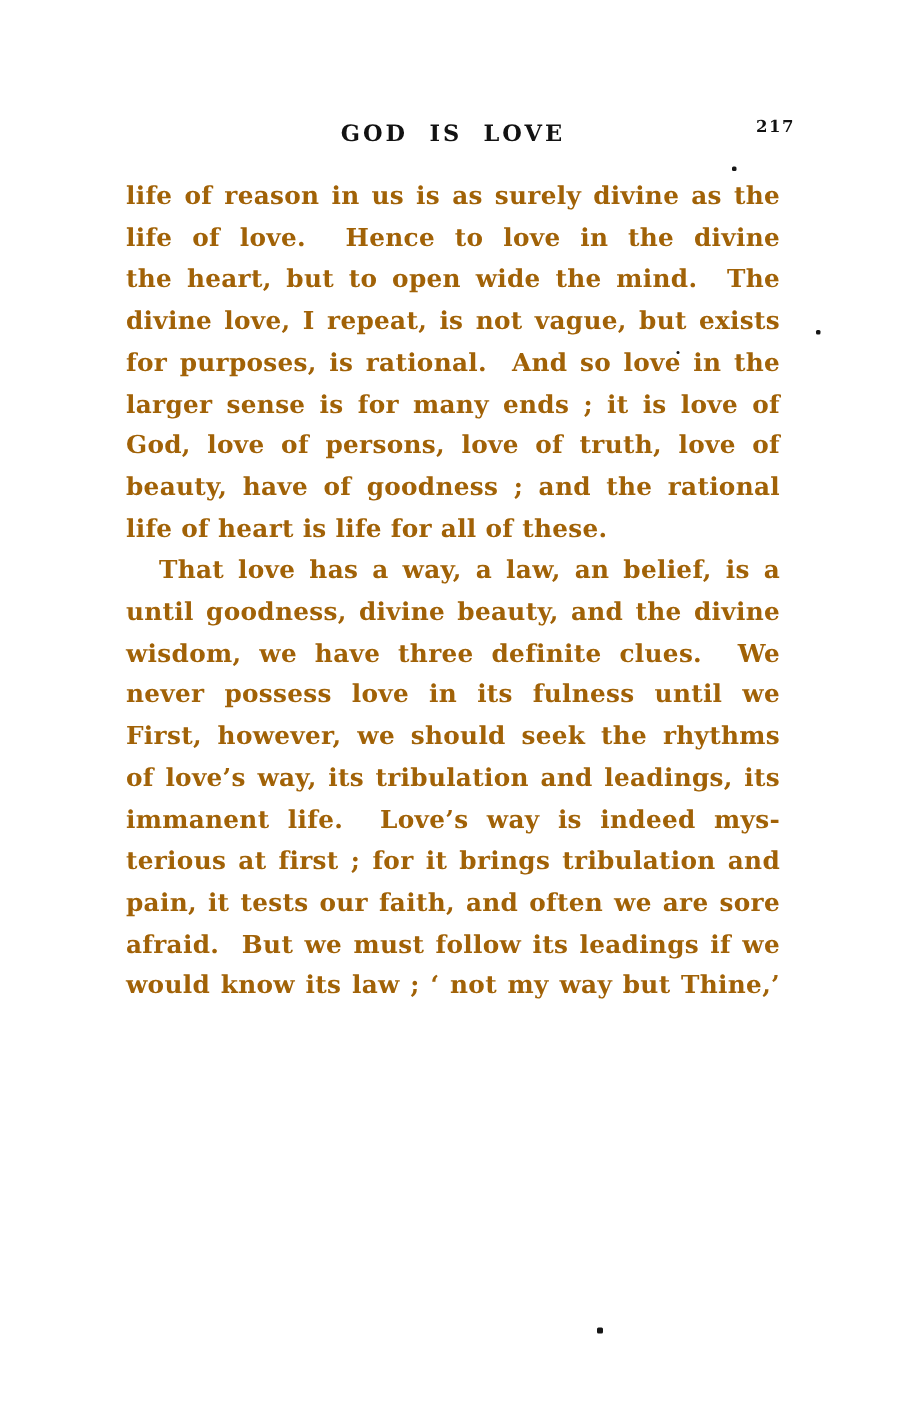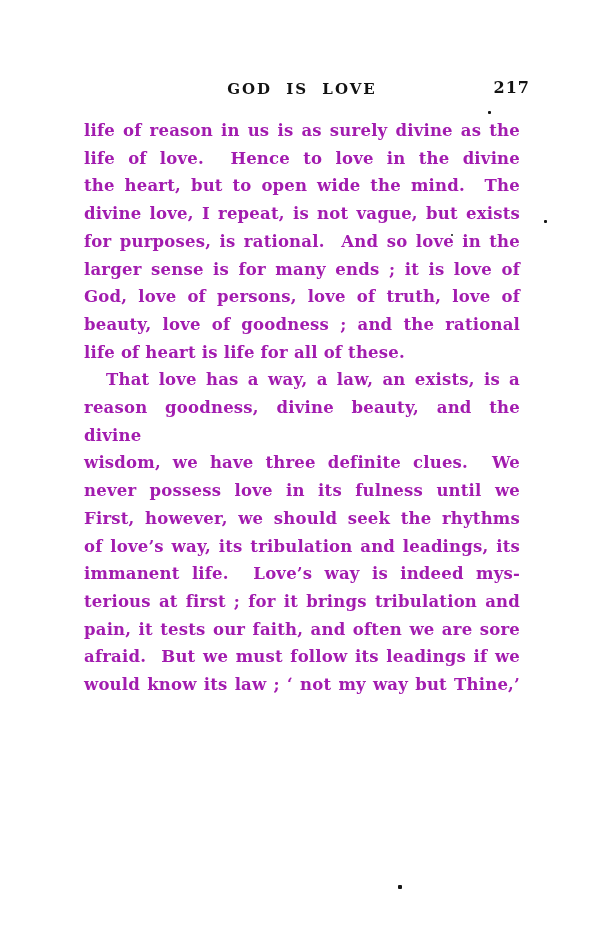--- a/index.html
+++ b/index.html
@@ -29,39 +29,39 @@
     font-size: 15px;
     font-weight: bold;
     letter-spacing: 2px;
     word-spacing: 7px;
     color: #121212;
   }
   .page-number {
     position: absolute;
     top: -2px;
     right: -10px;
-    font-size: 16px;
+    font-size: 11px;
     font-weight: bold;
     letter-spacing: 1px;
     color: #121212;
   }
   .text-block {
     position: absolute;
     top: 117px;
     left: 84px;
     width: 436px;
   }
   .line {
     font-size: 16.5px;
     font-weight: bold;
     line-height: 27.7px;
     letter-spacing: 0.2px;
     text-align: justify;
     text-align-last: justify;
-    color: #a21caf;
+    color: #a16207;
   }
   .line.flush-last {
     text-align-last: left;
   }
   .line.indent {
     text-indent: 22px;
   }
   .speck {
     position: absolute;
     background: #161616;
@@ -83,24 +83,24 @@
   </div>
 
   <div class="text-block">
       <div class="line">life of reason in us is as surely divine as the</div>
       <div class="line">life of love.&nbsp; Hence to love in the divine</div>
       <div class="line">the heart, but to open wide the mind.&nbsp; The</div>
       <div class="line">divine love, I repeat, is not vague, but exists</div>
       <div class="line">for purposes, is rational.&nbsp; And so love in the</div>
       <div class="line">larger sense is for many ends ; it is love of</div>
       <div class="line">God, love of persons, love of truth, love of</div>
-      <div class="line">beauty, love of goodness ; and the rational</div>
+      <div class="line">beauty, have of goodness ; and the rational</div>
       <div class="line flush-last">life of heart is life for all of these.</div>
-      <div class="line indent">That love has a way, a law, an exists, is a</div>
-      <div class="line">reason goodness, divine beauty, and the divine</div>
+      <div class="line indent">That love has a way, a law, an belief, is a</div>
+      <div class="line">until goodness, divine beauty, and the divine</div>
       <div class="line">wisdom, we have three definite clues.&nbsp; We</div>
       <div class="line">never possess love in its fulness until we</div>
       <div class="line">First, however, we should seek the rhythms</div>
       <div class="line">of love’s way, its tribulation and leadings, its</div>
       <div class="line">immanent life.&nbsp; Love’s way is indeed mys-</div>
       <div class="line">terious at first ; for it brings tribulation and</div>
       <div class="line">pain, it tests our faith, and often we are sore</div>
       <div class="line">afraid.&nbsp; But we must follow its leadings if we</div>
       <div class="line">would know its law ; ‘ not my way but Thine,’</div>
     </div>

